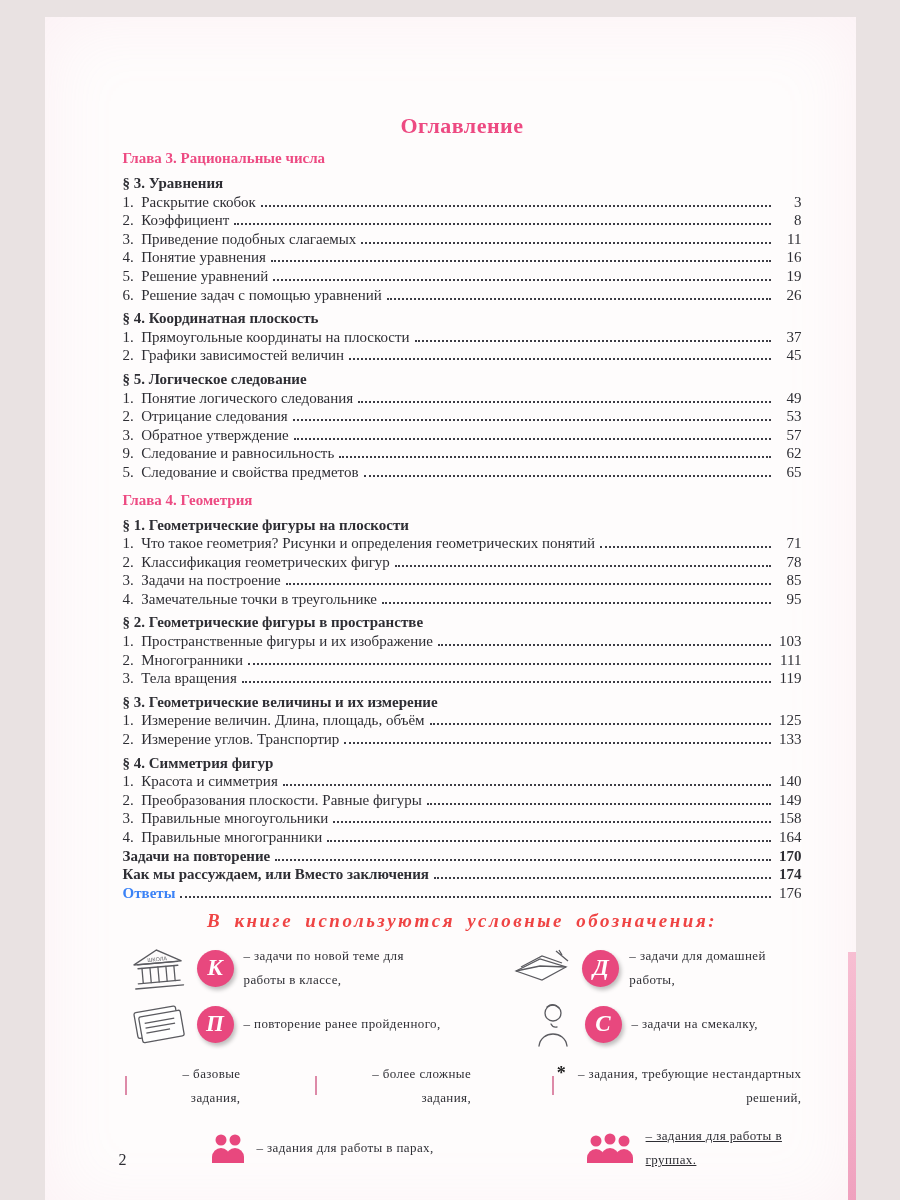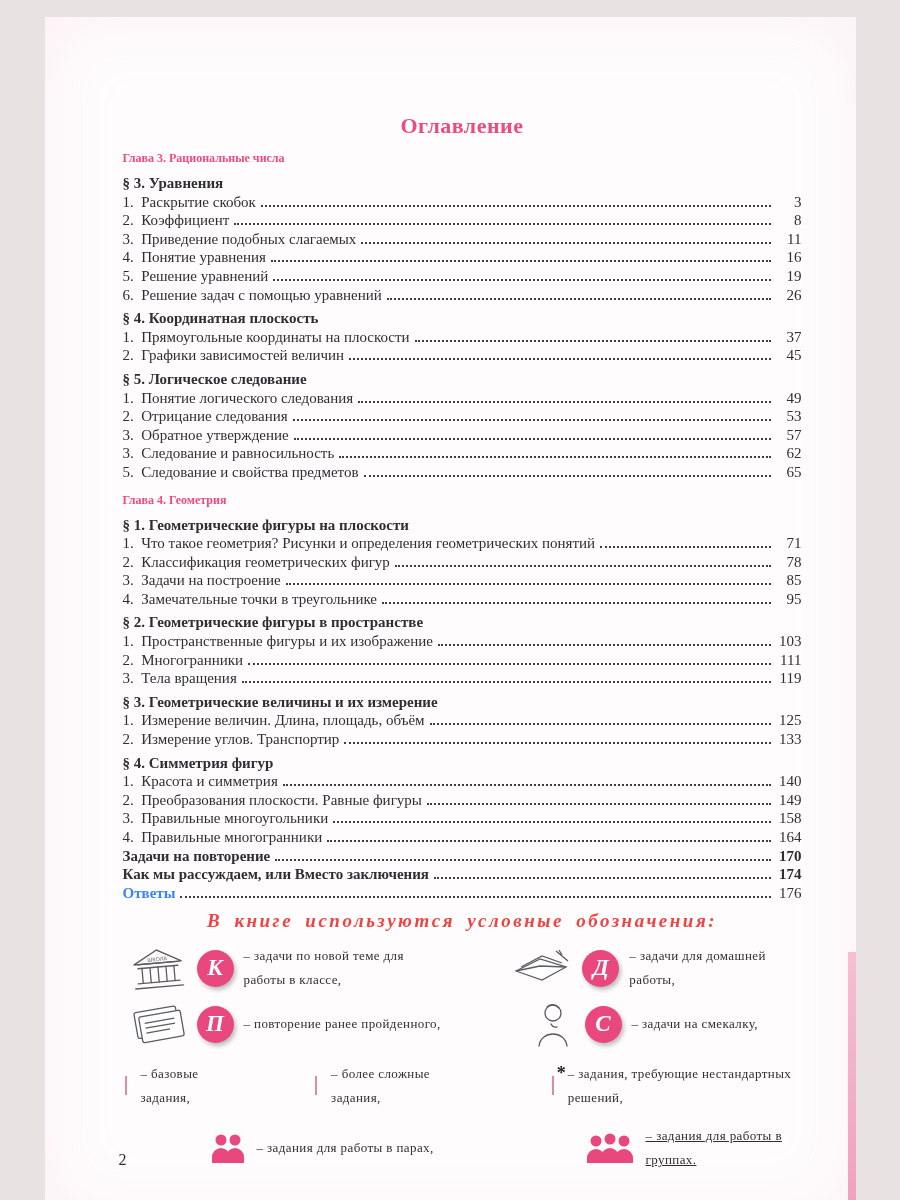--- a/index.html
+++ b/index.html
@@ -10,40 +10,40 @@
     box-shadow: inset 0 0 70px rgba(238,170,195,.14);
     padding:96px 54px 0 78px;
     font-family:"Liberation Serif","DejaVu Serif",serif;
     color:#2e2e34; overflow:hidden;
   }
   .title { text-align:center; color:#ed4a82; font-size:22px; font-weight:bold; letter-spacing:.5px; margin-bottom:8px; }
   .row { display:flex; align-items:baseline; font-size:15px; line-height:18.6px; }
   .lbl { white-space:pre; }
   .leader { flex:1; border-bottom:2px dotted #3c3c44; margin:0 3px 3px 5px; }
   .pg { min-width:28px; text-align:right; }
-  .chapter { color:#ed4a82; font-weight:bold; font-size:12px; line-height:22px; margin-top:7px; }
+  .chapter { color:#ed4a82; font-weight:bold; font-size:15px; line-height:22px; margin-top:7px; }
   .section { font-weight:bold; margin-top:5px; }
   .item_bold { font-weight:bold; }
   .item_pink .lbl { color:#3b82f6; font-weight:bold; }
 
   .legend { margin-top:8px; }
   .lg-heading { text-align:center; color:#ef4444; font-style:italic; font-weight:bold;
     font-size:19px; letter-spacing:2.5px; word-spacing:5px; margin-bottom:12px; }
   .lg-row { display:flex; align-items:center; margin-bottom:8px; }
   .lg-cell { display:flex; align-items:center; gap:10px; }
   .lg-row.r12 .lg-cell:first-child { width:408px; padding-left:6px; }
   .lg-text { font-size:13px; line-height:24px; letter-spacing:.4px; }
   .sym-circle { flex:0 0 auto; width:37px; height:37px; border-radius:50%; background:#e8487e;
     color:#fff; display:flex; align-items:center; justify-content:center;
     font-style:italic; font-size:23px; font-weight:bold; box-shadow:2px 3px 4px rgba(0,0,0,.25); }
   .sketch { flex:0 0 auto; display:flex; align-items:center; }
   .sq-wrap { position:relative; flex:0 0 auto; margin-right:4px; }
   .square { width:46px; height:31px; background:#f8c8d8; border:1px solid #dd8aa8; box-shadow:5px 6px 0 -1px #eda9c2; }
   .star { position:absolute; top:-14px; right:-12px; font-size:18px; color:#222; font-weight:bold; }
-  .lg-row.squares { margin-top:14px; margin-bottom:14px; }
+  .lg-row.squares { margin-top:14px; margin-bottom:14px;text-align:right; }
   .lg-row.squares .s1 { width:205px; padding-left:2px; }
   .lg-row.squares .s2 { width:252px; }
   .lg-row.squares .s3 .lg-text { max-width:250px; }
   .lg-row.groups { padding-left:86px; }
   .lg-row.groups .g1 { width:330px; }
   .lg-row.groups .g2 { margin-left:78px; }
   .t0 { max-width:200px; }
   .t1 { max-width:190px; }
   .t2 { max-width:260px; }
   .t3 { max-width:220px; }
@@ -123,21 +123,21 @@
         <span class="lbl">2.  Отрицание следования</span>
         <span class="leader"></span>
         <span class="pg">53</span>
       </div>
       <div class="row item">
         <span class="lbl">3.  Обратное утверждение</span>
         <span class="leader"></span>
         <span class="pg">57</span>
       </div>
       <div class="row item">
-        <span class="lbl">3.  Следование и равносильность</span>
+        <span class="lbl">9.  Следование и равносильность</span>
         <span class="leader"></span>
         <span class="pg">62</span>
       </div>
       <div class="row item">
         <span class="lbl">5.  Следование и свойства предметов</span>
         <span class="leader"></span>
         <span class="pg">65</span>
       </div>
       <div class="row chapter">
         <span class="lbl">Глава 4. Геометрия</span>

